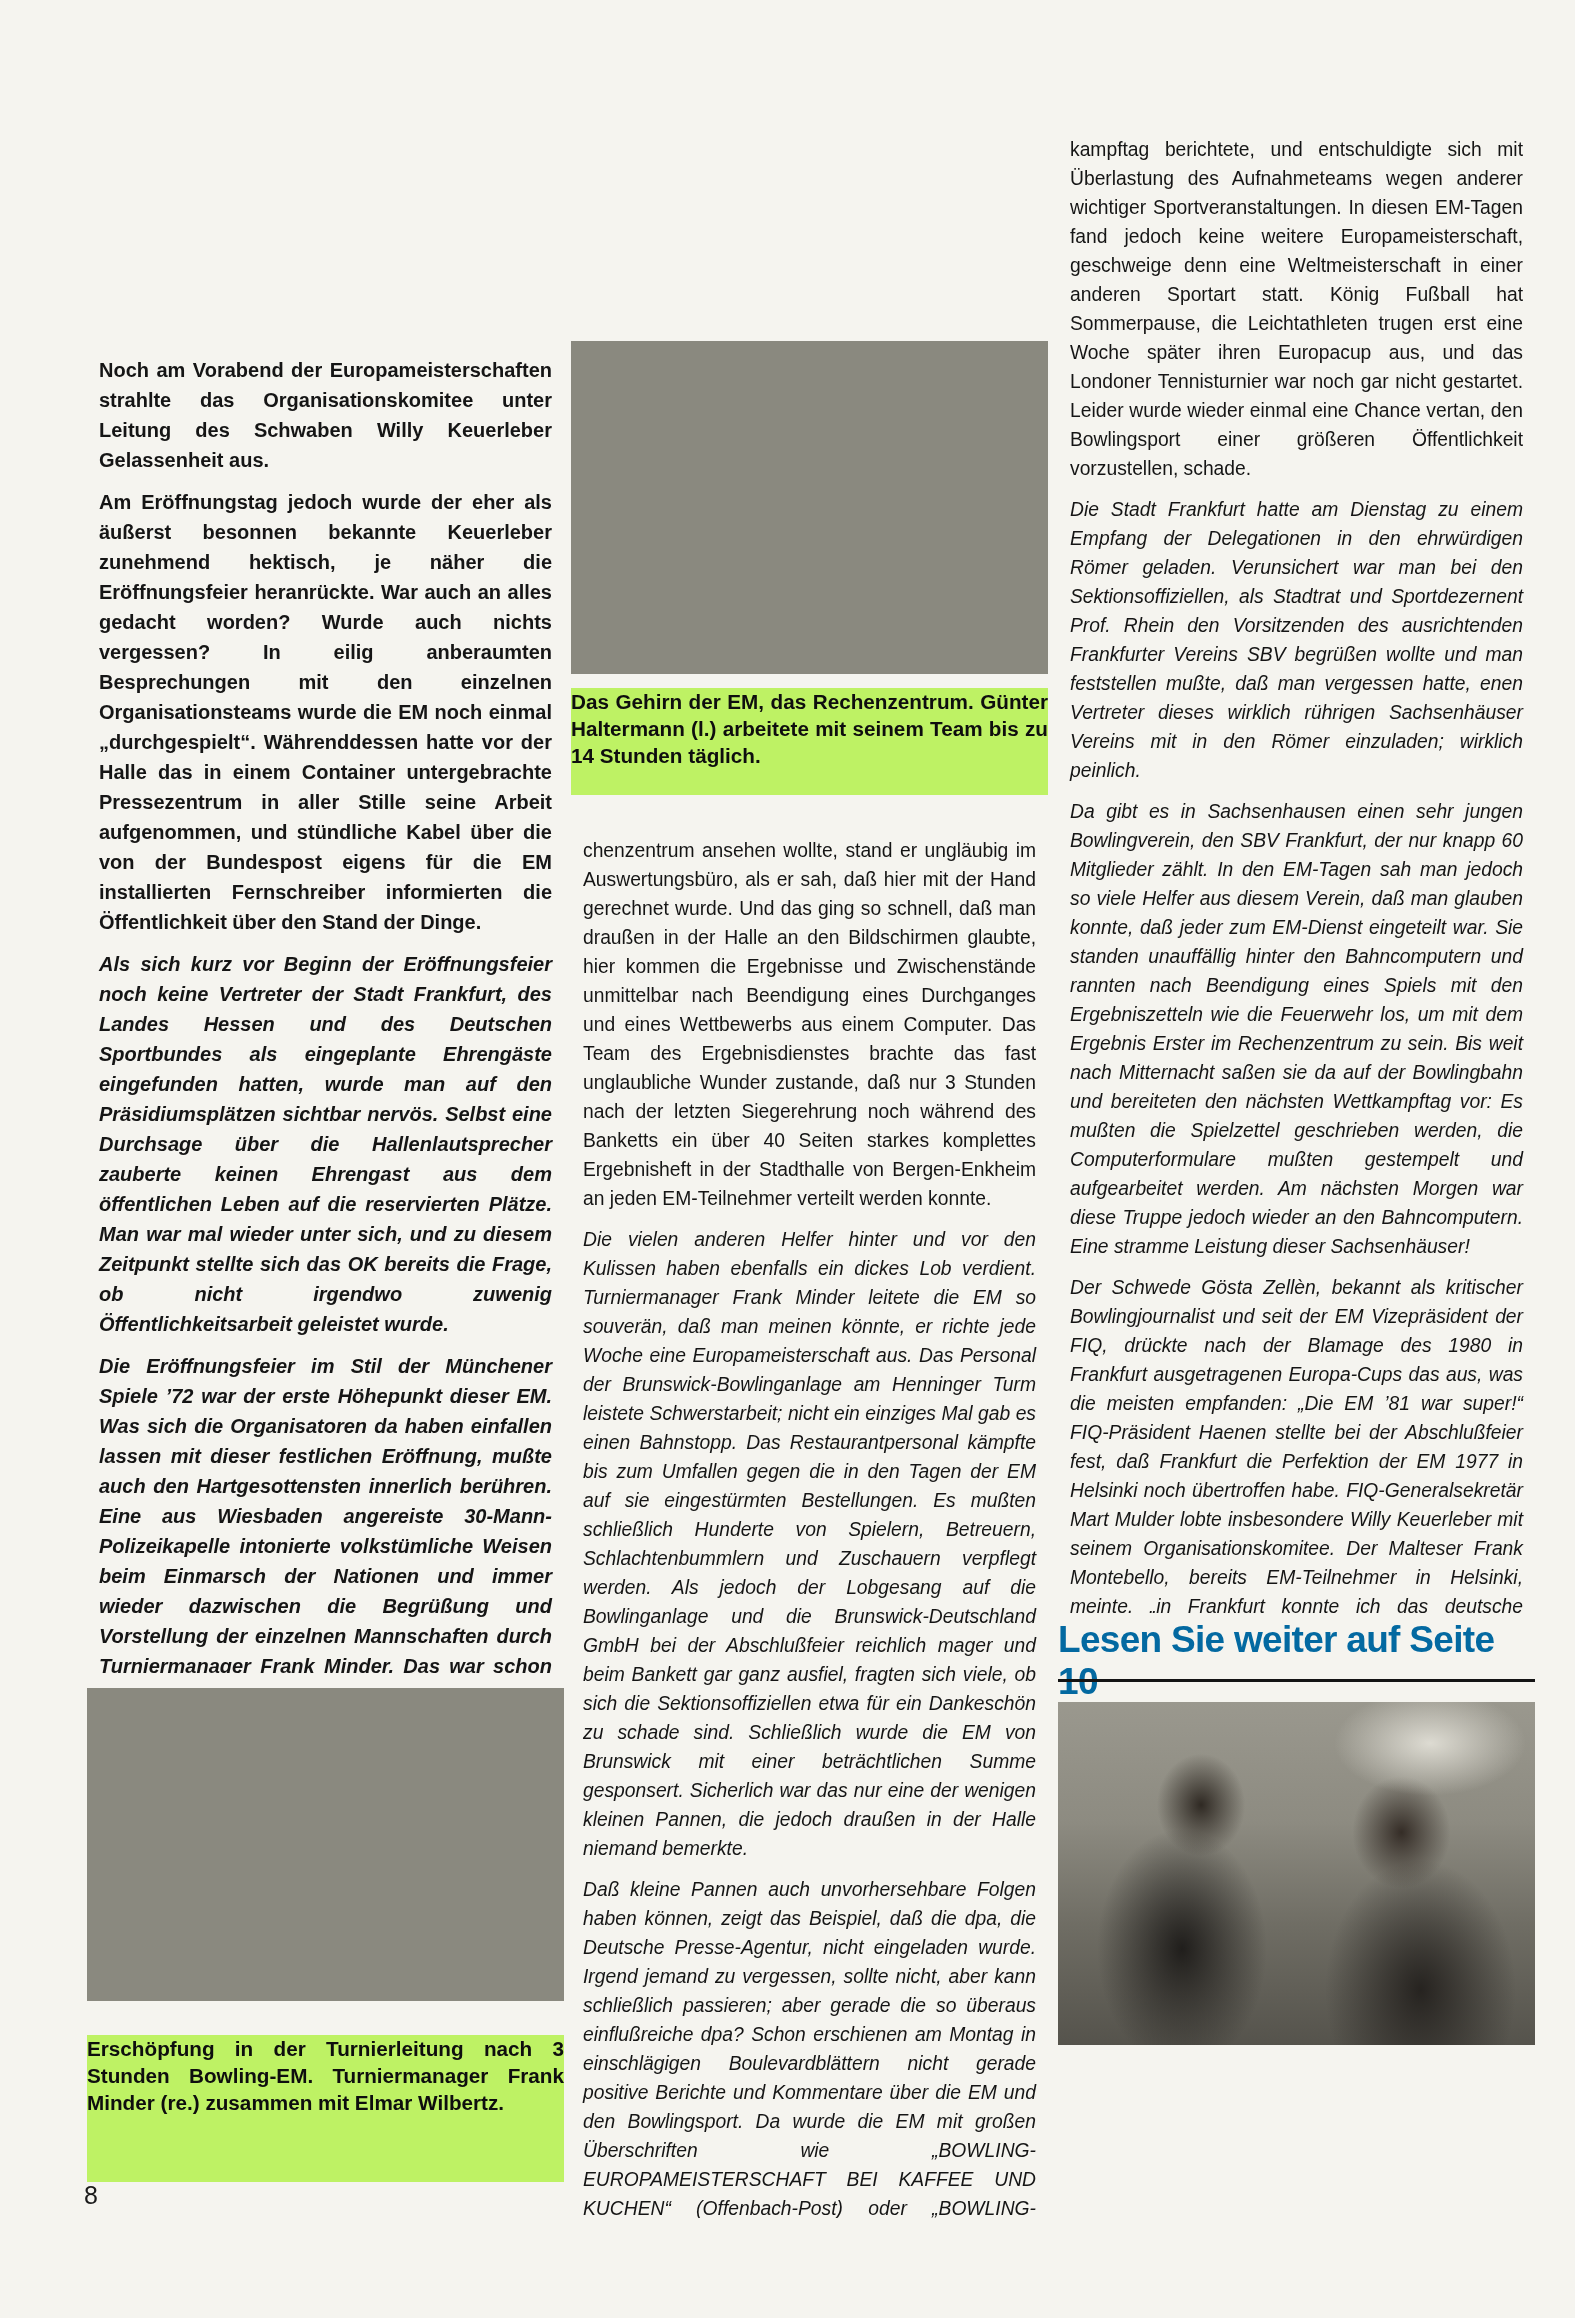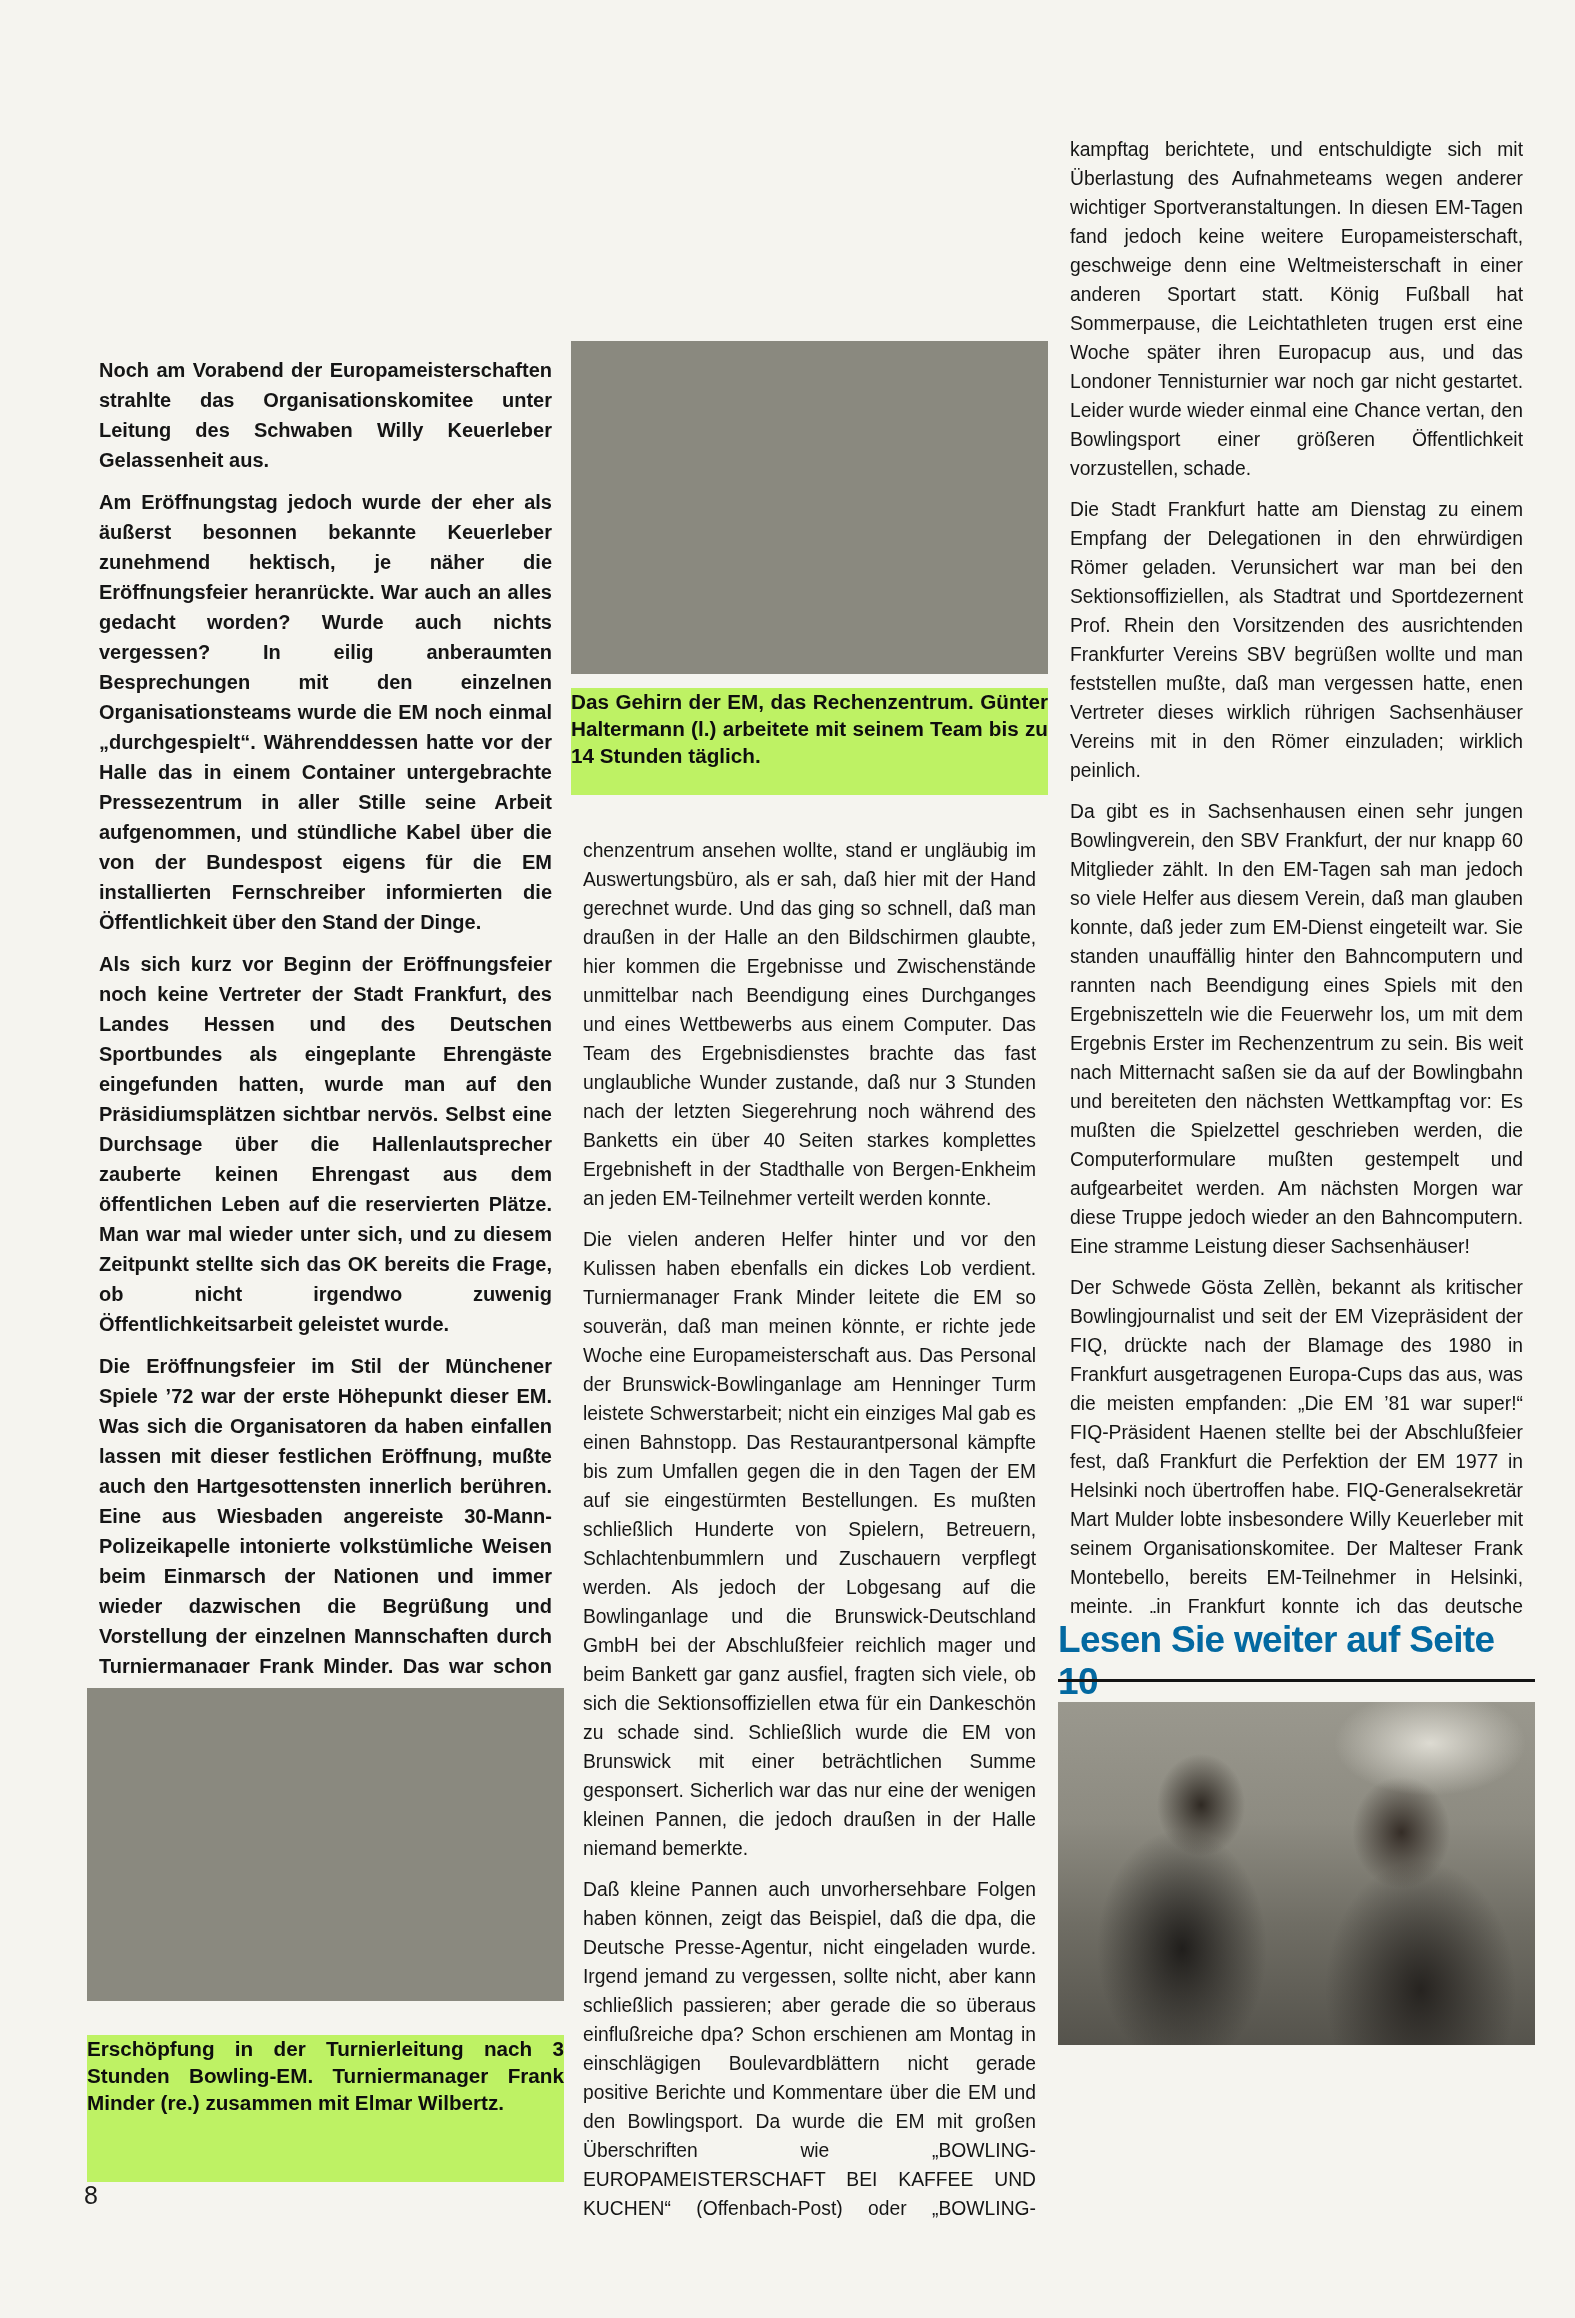--- a/index.html
+++ b/index.html
@@ -16,21 +16,21 @@
     font-size:49px;font-weight:bold;letter-spacing:-1.3px;line-height:1;
     color:#0e0e0e;white-space:nowrap;
   }
   .subhead{
     position:absolute;left:87px;top:215px;width:934px;
     font-size:31px;font-weight:bold;letter-spacing:-0.7px;
     color:#0e0e0e;
   }
   .col{position:absolute;width:477px;overflow:hidden;text-align:justify;}
   .col p{margin:12px;font-size:19.3px;line-height:29px;text-align:justify;}
-  .col p + p{margin-top:1.3px;}
+  .col p + p{margin-top:1.3px;font-style:italic;}
   .lead p{font-weight:bold;font-size:20px;line-height:30px;}
   #col1-body{left:87px;top:343px;height:1330px;}
   #col2-body{left:571px;top:824px;height:1394px;}
   #col3-body{left:1058px;top:123px;height:1490px;}
   .photo{
     position:absolute;width:477px;
     background-color:#8a897f;
   }
   #photo-computer-room{
     left:571px;top:341px;height:333px;

